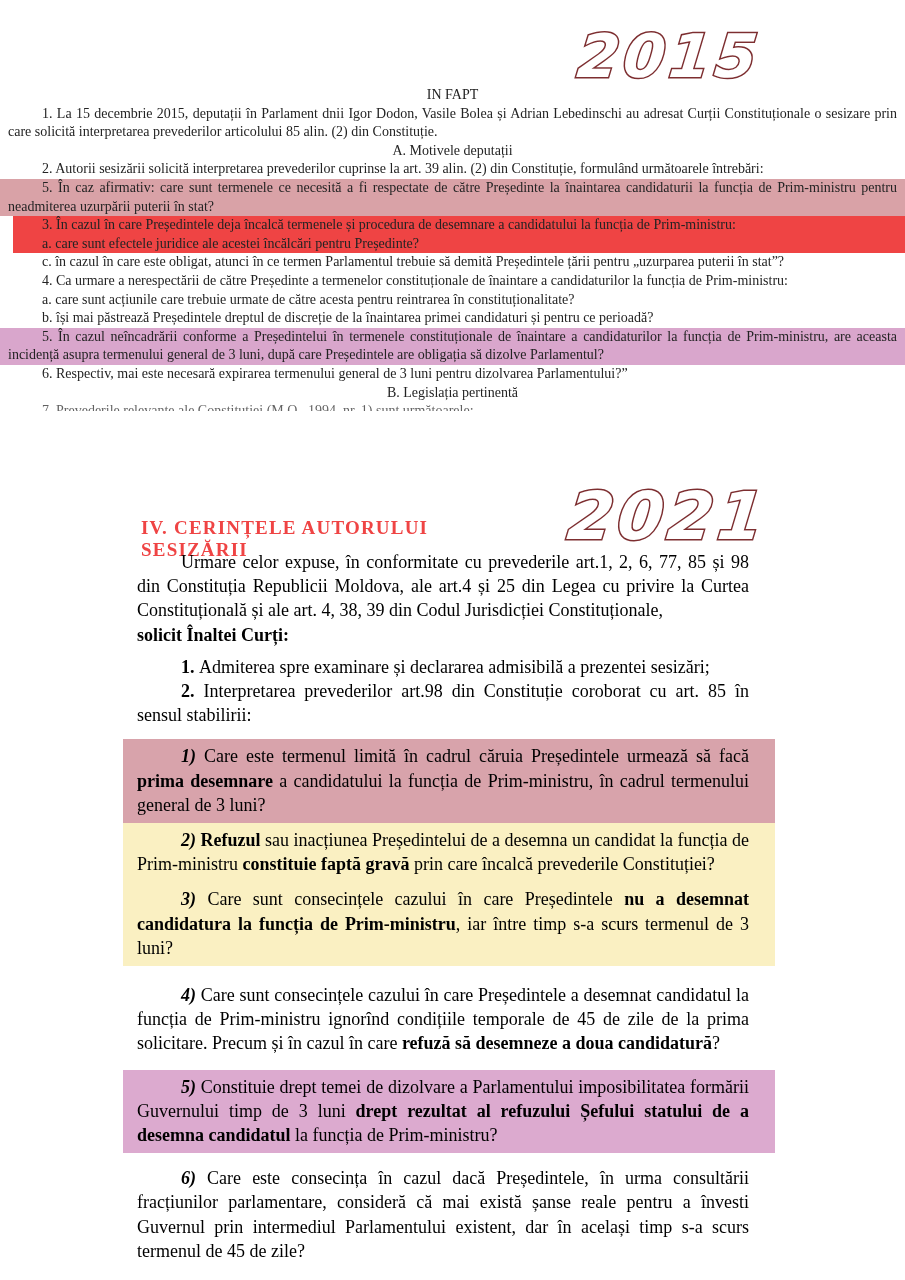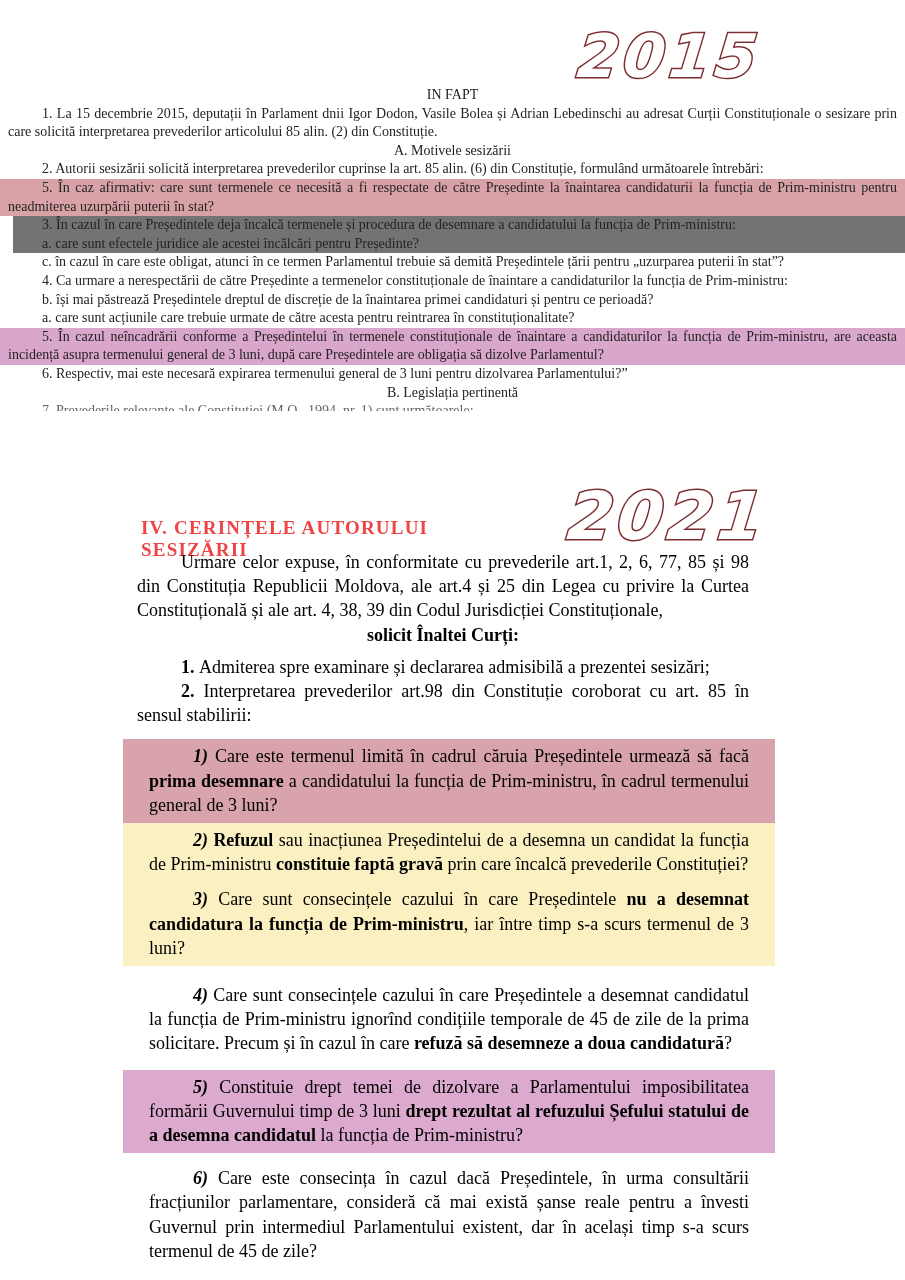--- a/index.html
+++ b/index.html
@@ -23,47 +23,47 @@
   .doc1 .yband p{padding:0 8px 0 29px;text-indent:0;}
   .doc1 .clip{height:9px;overflow:hidden;opacity:.8;color:#3c3c3c;}
 
   
   .doc2-head{position:absolute;left:141px;top:517px;width:380px;color:#ef4444;
         font-size:19px;font-weight:bold;letter-spacing:1.2px;z-index:10;
         font-family:"Liberation Serif", serif;}
   .doc2{position:absolute;left:123px;top:550px;width:652px;color:#000000;
         font-size:18px;line-height:24.2px;text-align:justify;z-index:10;}
   .doc2 .line{padding:0 26px 0 14px;margin:0;text-indent:44px;}
-  .doc2 .c{text-align:center;text-indent:0;}
-  .doc2 .block{padding:5px 26px 6px 26px;margin:0;text-indent:44px;}
+  .doc2 .c{text-align:left;text-indent:0;}
+  .doc2 .block{padding:5px 26px 6px 14px;margin:0;text-indent:44px;}
   .doc2 .m{margin-top:8px;}
   .doc2 .m2{margin-top:12px;}
   .s-b{font-weight:bold;}
   .s-bi{font-weight:bold;font-style:italic;}
 </style>
 </head>
 <body>
 
 <div class="year year-2015">2015</div>
 <div class="year year-2021">2021</div>
 
 <div class="doc1">
   <p class="c">IN FAPT</p>
   <p>1. La 15 decembrie 2015, deputații în Parlament dnii Igor Dodon, Vasile Bolea și Adrian Lebedinschi au adresat Curții Constituționale o sesizare prin care solicită interpretarea prevederilor articolului 85 alin. (2) din Constituție.</p>
-  <p class="c">A. Motivele sesizării</p>
-  <p>2. Autorii sesizării solicită interpretarea prevederilor cuprinse la art. 85 alin. (6) din Constituție, formulând următoarele întrebări:</p>
+  <p class="c">A. Motivele deputații</p>
+  <p>2. Autorii sesizării solicită interpretarea prevederilor cuprinse la art. 39 alin. (2) din Constituție, formulând următoarele întrebări:</p>
   <p class="band" style="background-color: rgb(217, 162, 167);">5. În caz afirmativ: care sunt termenele ce necesită a fi respectate de către Președinte la înaintarea candidaturii la funcția de Prim-ministru pentru neadmiterea uzurpării puterii în stat?</p>
-  <div class="yband" style="background-color: #737373;">
+  <div class="yband" style="background-color: #ef4444;">
     <p>3. În cazul în care Președintele deja încalcă termenele și procedura de desemnare a candidatului la funcția de Prim-ministru:</p>
     <p>a. care sunt efectele juridice ale acestei încălcări pentru Președinte?</p>
   </div>
   <p>c. în cazul în care este obligat, atunci în ce termen Parlamentul trebuie să demită Președintele țării pentru „uzurparea puterii în stat”?</p>
   <p>4. Ca urmare a nerespectării de către Președinte a termenelor constituționale de înaintare a candidaturilor la funcția de Prim-ministru:</p>
+  <p>a. care sunt acțiunile care trebuie urmate de către acesta pentru reintrarea în constituționalitate?</p>
   <p>b. își mai păstrează Președintele dreptul de discreție de la înaintarea primei candidaturi și pentru ce perioadă?</p>
-  <p>a. care sunt acțiunile care trebuie urmate de către acesta pentru reintrarea în constituționalitate?</p>
   <p class="band" style="background-color: rgb(217, 166, 204);">5. În cazul neîncadrării conforme a Președintelui în termenele constituționale de înaintare a candidaturilor la funcția de Prim-ministru, are aceasta incidență asupra termenului general de 3 luni, după care Președintele are obligația să dizolve Parlamentul?</p>
   <p>6. Respectiv, mai este necesară expirarea termenului general de 3 luni pentru dizolvarea Parlamentului?”</p>
   <p class="c">B. Legislația pertinentă</p>
   <p class="clip">7. Prevederile relevante ale Constituției (M.O., 1994, nr. 1) sunt următoarele:</p>
 </div>
 
 <div class="doc2-head">IV. CERINȚELE AUTORULUI SESIZĂRII</div>
 
 <div class="doc2">
   <p class="line">Urmare celor expuse, în conformitate cu prevederile art.1, 2, 6, 77, 85 și 98 din Constituția Republicii Moldova, ale art.4 și 25 din Legea cu privire la Curtea Constituțională și ale art. 4, 38, 39 din Codul Jurisdicției Constituționale,</p>

